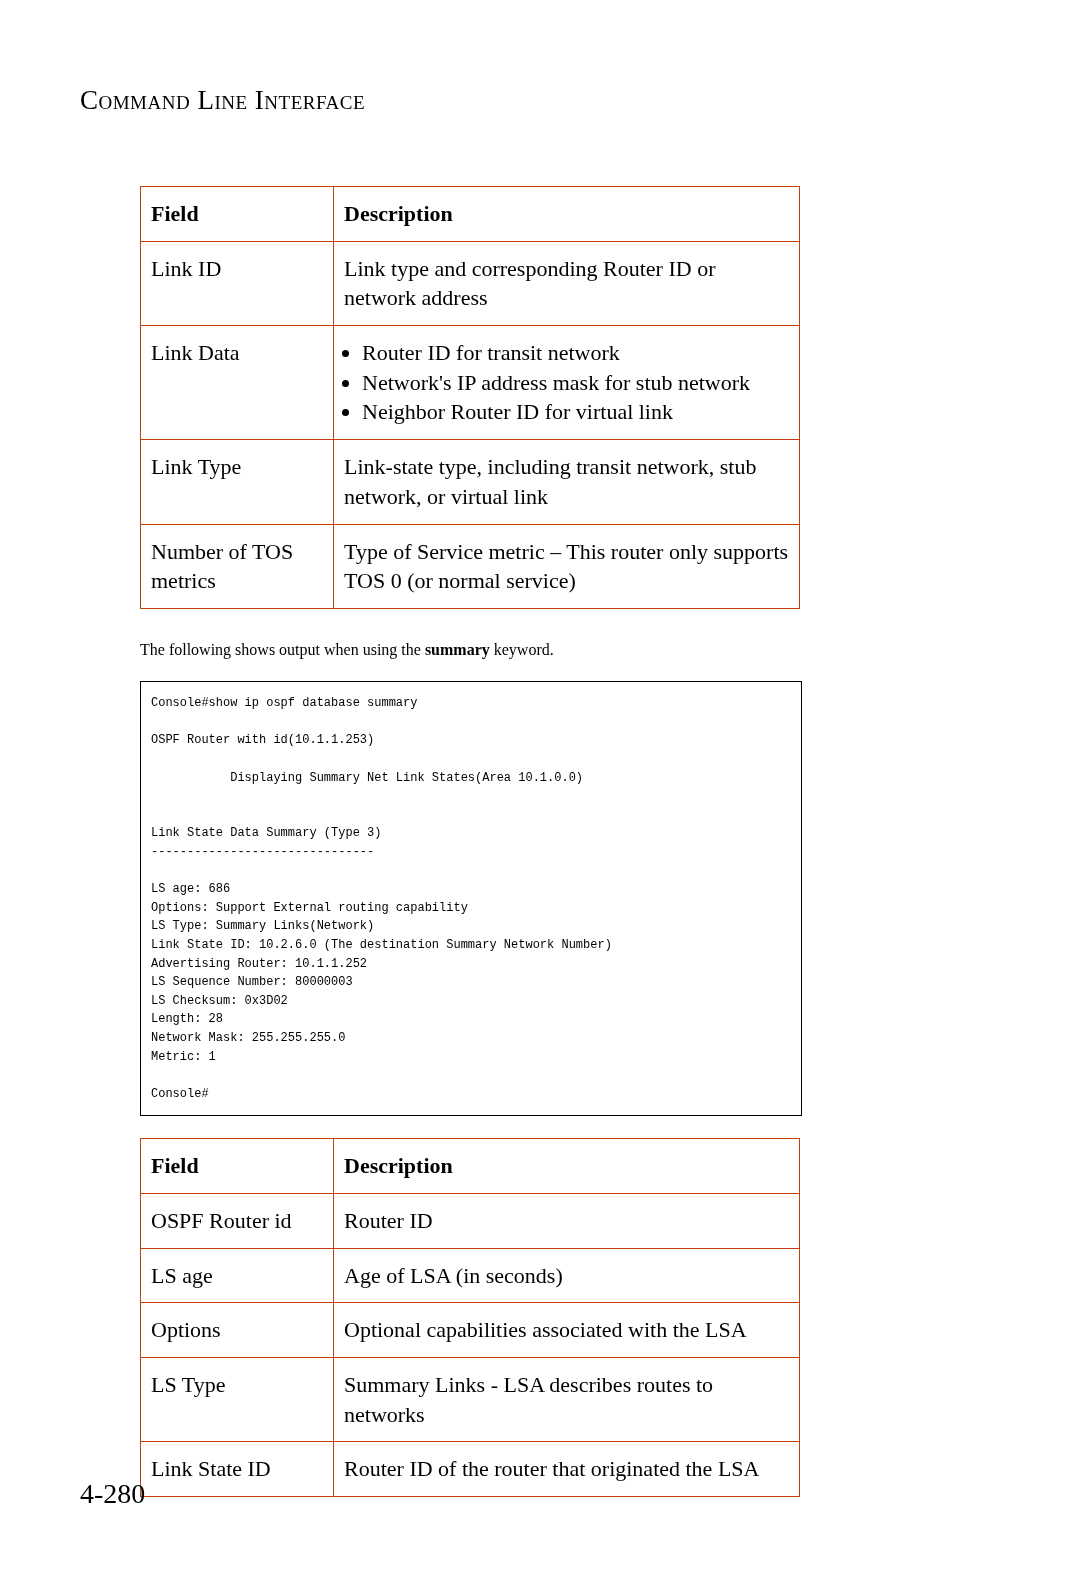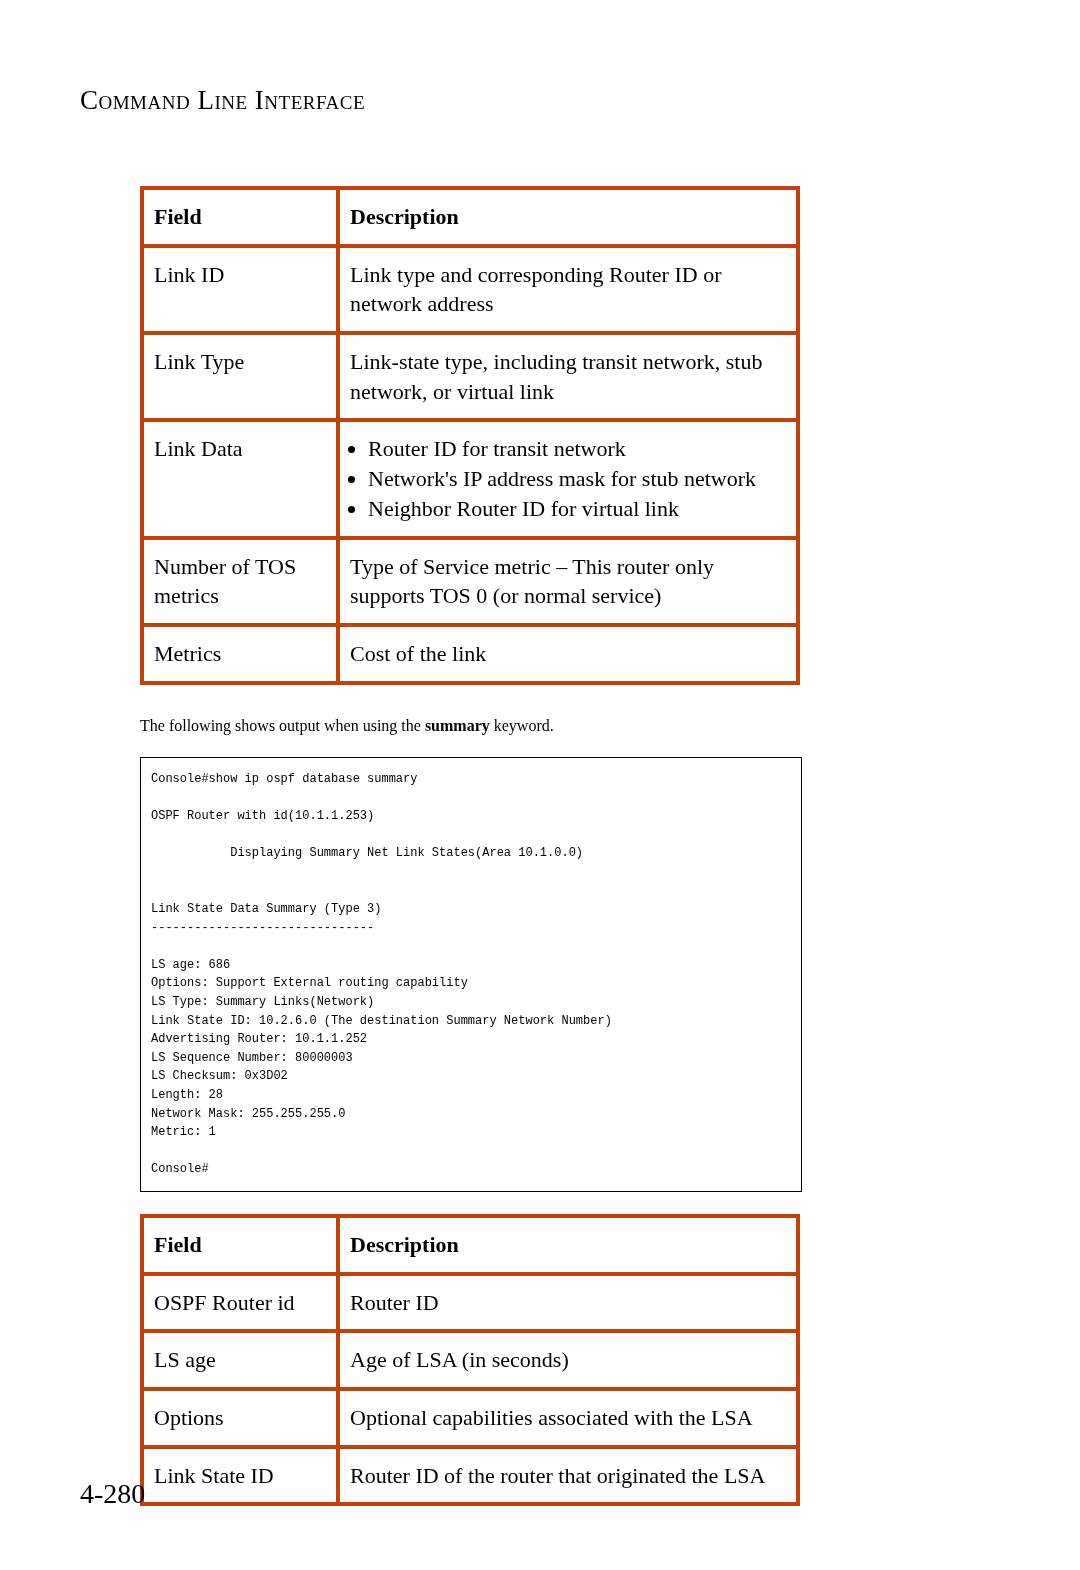--- a/index.html
+++ b/index.html
@@ -23,21 +23,21 @@
       color: #000;
     }
     .field-table {
       border-collapse: collapse;
       margin-left: 60px;
       margin-bottom: 30px;
       width: 660px;
     }
     .field-table th,
     .field-table td {
-      border: 4px solid #c2410c;
+      border: 1px solid #c2410c;
       padding: 12px 10px;
       text-align: left;
       vertical-align: top;
       font-size: 22px;
       line-height: 1.35;
     }
     .field-table th {
       font-weight: bold;
       font-style: normal;
     }
@@ -92,40 +92,36 @@
         <th class="col-field">Field</th>
         <th>Description</th>
       </tr>
     </thead>
     <tbody>
       <tr>
         <td>Link ID</td>
         <td>Link type and corresponding Router ID or network address</td>
       </tr>
       <tr>
-        <td>Link Type</td>
-        <td>Link-state type, including transit network, stub network, or virtual link</td>
-      </tr>
-      <tr>
         <td>Link Data</td>
         <td>
           <ul>
             <li>Router ID for transit network</li>
             <li>Network's IP address mask for stub network</li>
             <li>Neighbor Router ID for virtual link</li>
           </ul>
         </td>
       </tr>
       <tr>
+        <td>Link Type</td>
+        <td>Link-state type, including transit network, stub network, or virtual link</td>
+      </tr>
+      <tr>
         <td>Number of TOS metrics</td>
         <td>Type of Service metric – This router only supports TOS 0 (or normal service)</td>
-      </tr>
-      <tr>
-        <td>Metrics</td>
-        <td>Cost of the link</td>
       </tr>
     </tbody>
   </table>
 
   <div class="intro">
     <span>The following shows output when using the </span><span class="bold">summary</span><span> keyword.</span>
   </div>
 
   <div class="console-box">Console#show ip ospf database summary
 
@@ -164,20 +160,24 @@
       </tr>
       <tr>
         <td>LS age</td>
         <td>Age of LSA (in seconds)</td>
       </tr>
       <tr>
         <td>Options</td>
         <td>Optional capabilities associated with the LSA</td>
       </tr>
       <tr>
+        <td>LS Type</td>
+        <td>Summary Links - LSA describes routes to networks</td>
+      </tr>
+      <tr>
         <td>Link State ID</td>
         <td>Router ID of the router that originated the LSA</td>
       </tr>
 
     </tbody>
   </table>
 
   <div class="page-number">4-280</div>
 </div>
 

